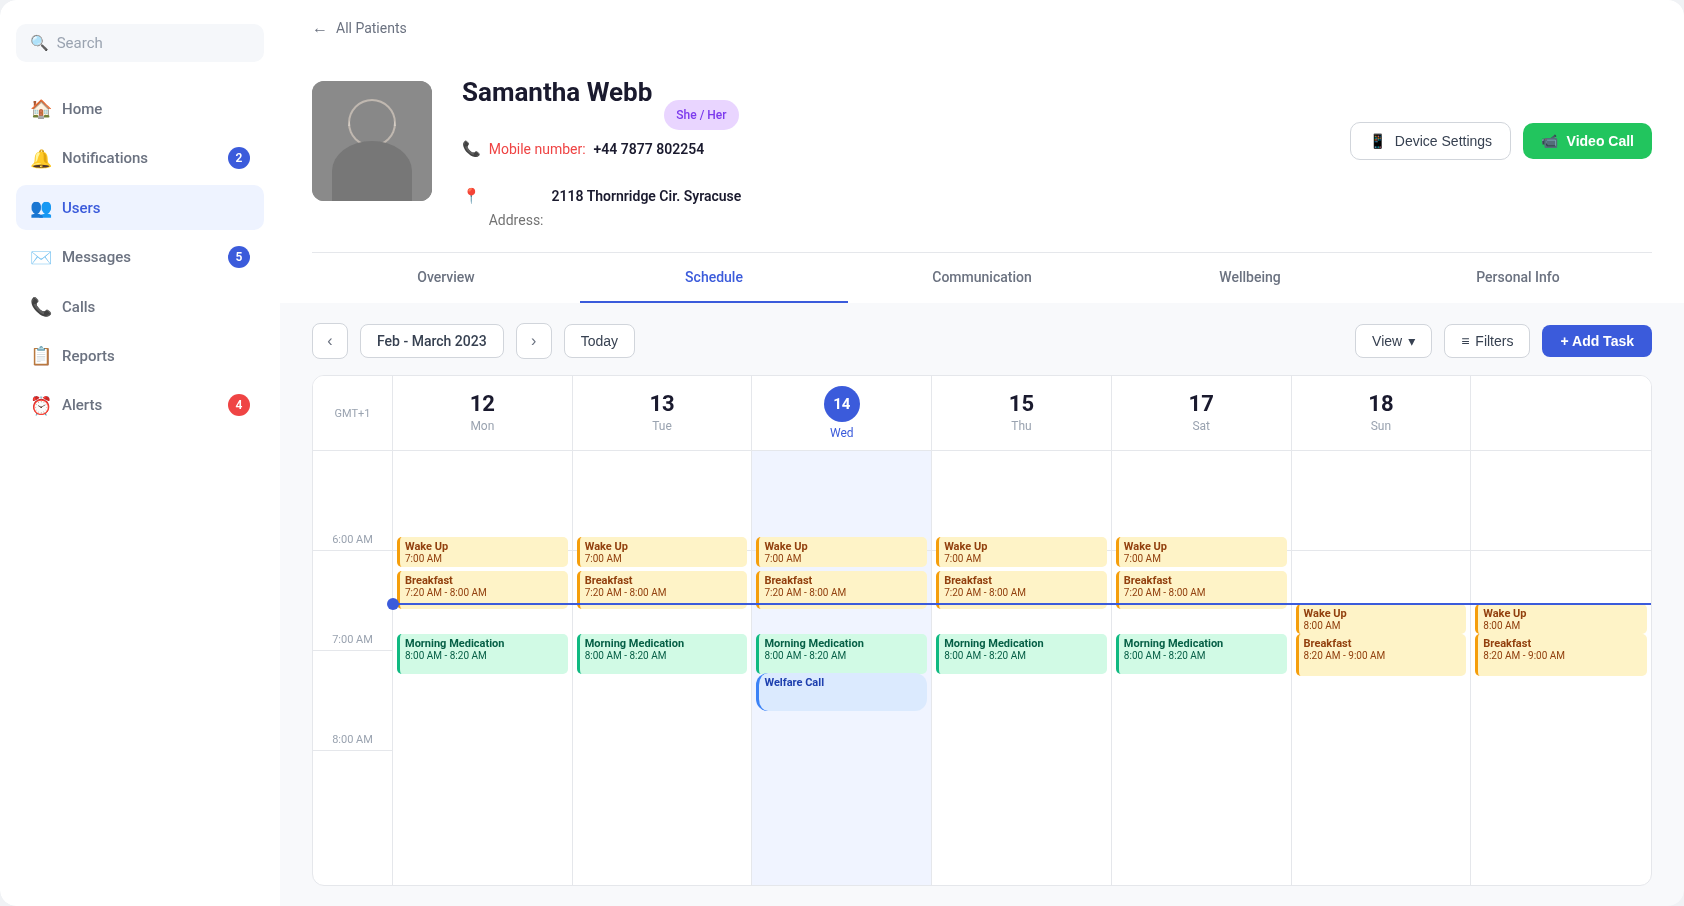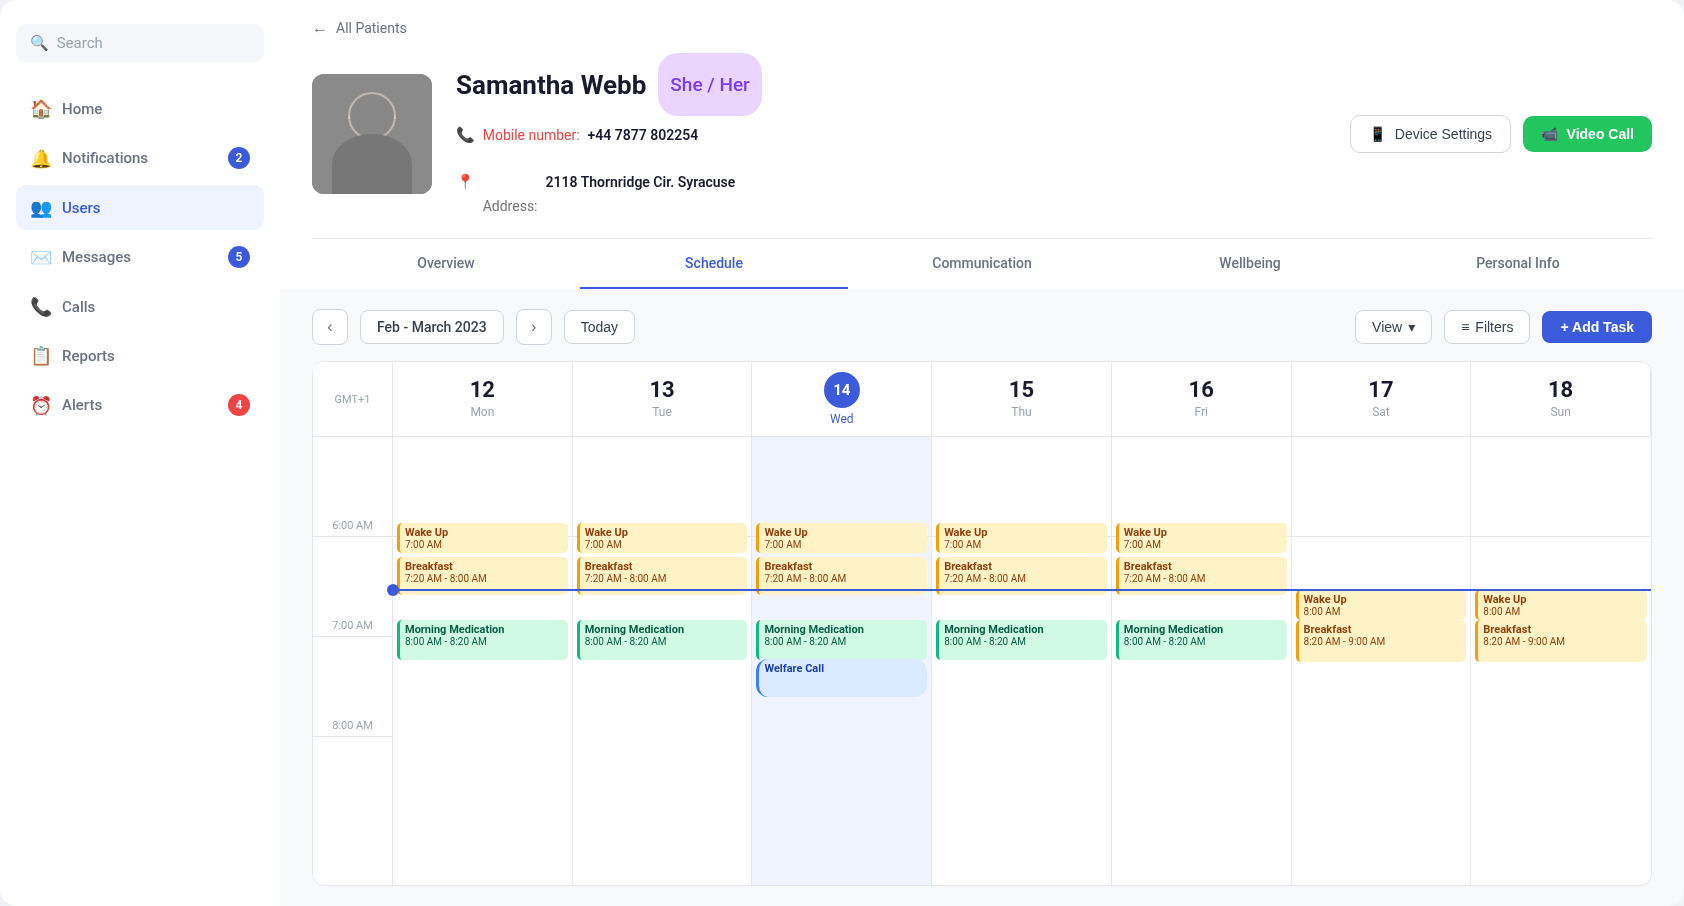--- a/index.html
+++ b/index.html
@@ -92,21 +92,21 @@
       color: #6b7280;
       font-size: 14px;
       cursor: pointer;
       margin-bottom: 16px;
     }
     .back-arrow { font-size: 16px; }
 
     .patient-header {
       display: flex;
       align-items: center;
-      gap: 24px;
+      gap: 30px;
       padding-bottom: 20px;
     }
     
     .avatar-placeholder {
       width: 120px;
       height: 120px;
       background: #bbb;
       border-radius: 12px;
       overflow: hidden;
       position: relative;
@@ -140,24 +140,25 @@
       margin-bottom: 10px;
     }
     .patient-name {
       font-size: 26px;
       font-weight: 700;
       color: #1a1a2e;
     }
     .pronoun-badge {
       background: #e9d5ff;
       color: #7c3aed;
-      padding: 20px 12px;
+      padding: 8px 12px;
       border-radius: 20px;
-      font-size: 19px;
-      font-weight: 500;
+      font-size: 12px;
+      font-weight: 500;
+      margin-top: 47px;
     }
     .patient-details { display: flex; flex-direction: column; gap: 6px; }
     .patient-detail-row {
       display: flex;
       align-items: center;
       gap: 8px;
       color: #6b7280;
       font-size: 14px;
     }
     .patient-detail-row .detail-icon { font-size: 15px; }
@@ -511,24 +512,20 @@
         </div>
         <div class="cal-day-header today">
           <div class="cal-day-num">14</div>
           <div class="cal-day-name">Wed</div>
         </div>
         <div class="cal-day-header">
           <div class="cal-day-num">15</div>
           <div class="cal-day-name">Thu</div>
         </div>
         <div class="cal-day-header">
-          <div class="cal-day-num">16</div>
-          <div class="cal-day-name">Fri</div>
-        </div>
-        <div class="cal-day-header">
           <div class="cal-day-num">17</div>
           <div class="cal-day-name">Sat</div>
         </div>
         <div class="cal-day-header">
           <div class="cal-day-num">18</div>
           <div class="cal-day-name">Sun</div>
         </div>
       </div>
 
       <div style="flex:1; overflow:hidden; position:relative;">

